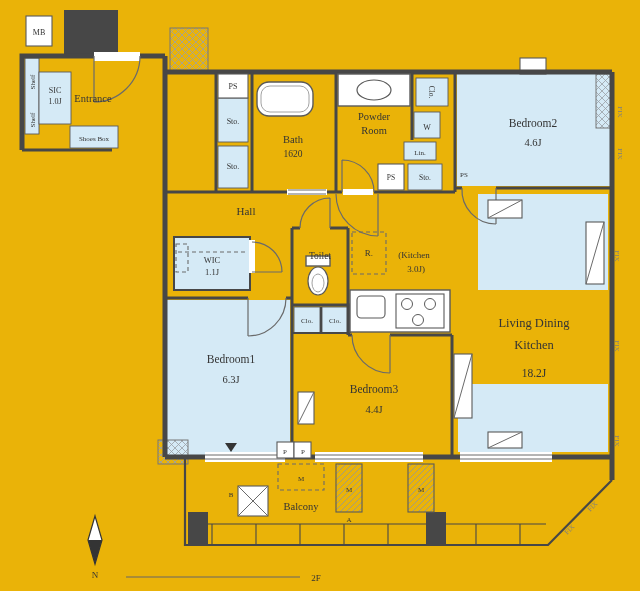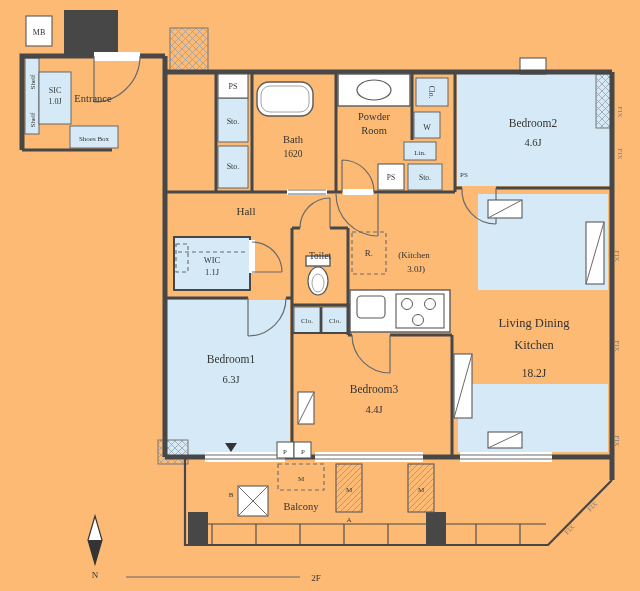--- a/index.html
+++ b/index.html
@@ -1,16 +1,16 @@
 <!DOCTYPE html>
 <html><head>
 <meta charset="utf-8">
 <style>
   html,body{margin:0;padding:0;background:#ffffff;}
-  .stage{position:relative;width:640px;height:591px;background:#fdba74;overflow:hidden;}
+  .stage{position:relative;width:640px;height:591px;background:#eab308;overflow:hidden;}
   svg{display:block;}
   svg text{font-family:"Liberation Serif","DejaVu Serif",serif;fill:#343434;}
   .fill-room{fill:#d5eaf6;}
   .fill-room-b{fill:#d5eaf6;stroke:#5a5a5a;stroke-width:0.9;}
   .whitebox{fill:#ffffff;stroke:#5a5a5a;stroke-width:1.1;}
   .wall{stroke:#474747;stroke-width:5;fill:none;}
   .wall-in{stroke:#474747;stroke-width:3;fill:none;}
   .wall-thin{stroke:#474747;stroke-width:2;fill:none;}
   .door{stroke:#6a6a6a;stroke-width:1.2;fill:none;}
   .fixture{stroke:#5a5a5a;stroke-width:1.4;fill:#ffffff;}

